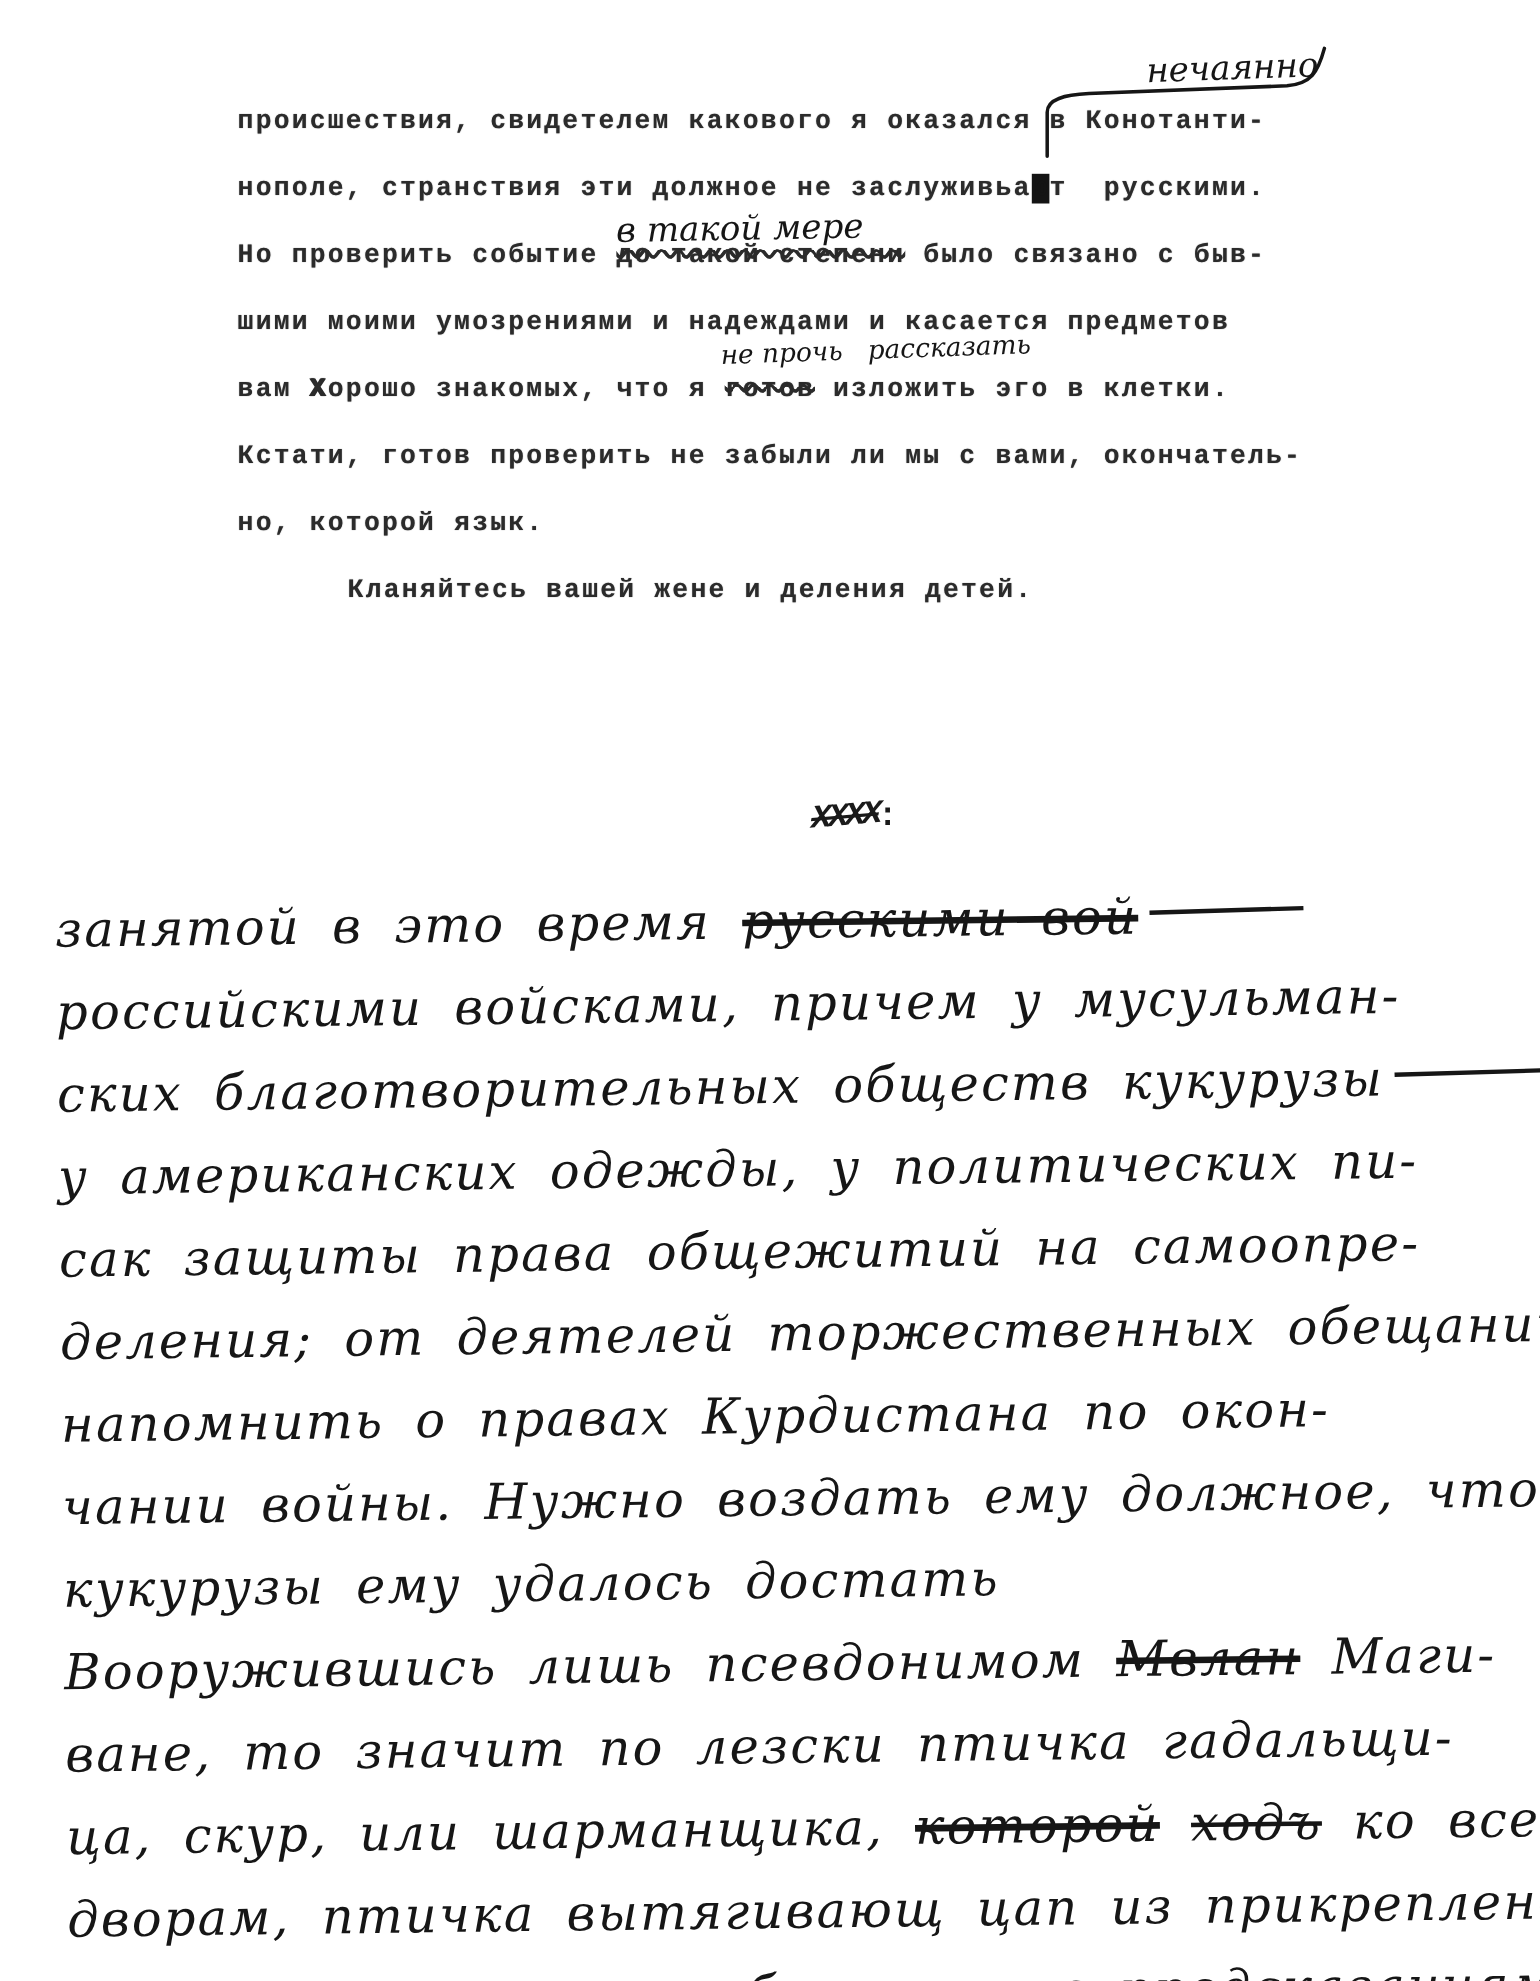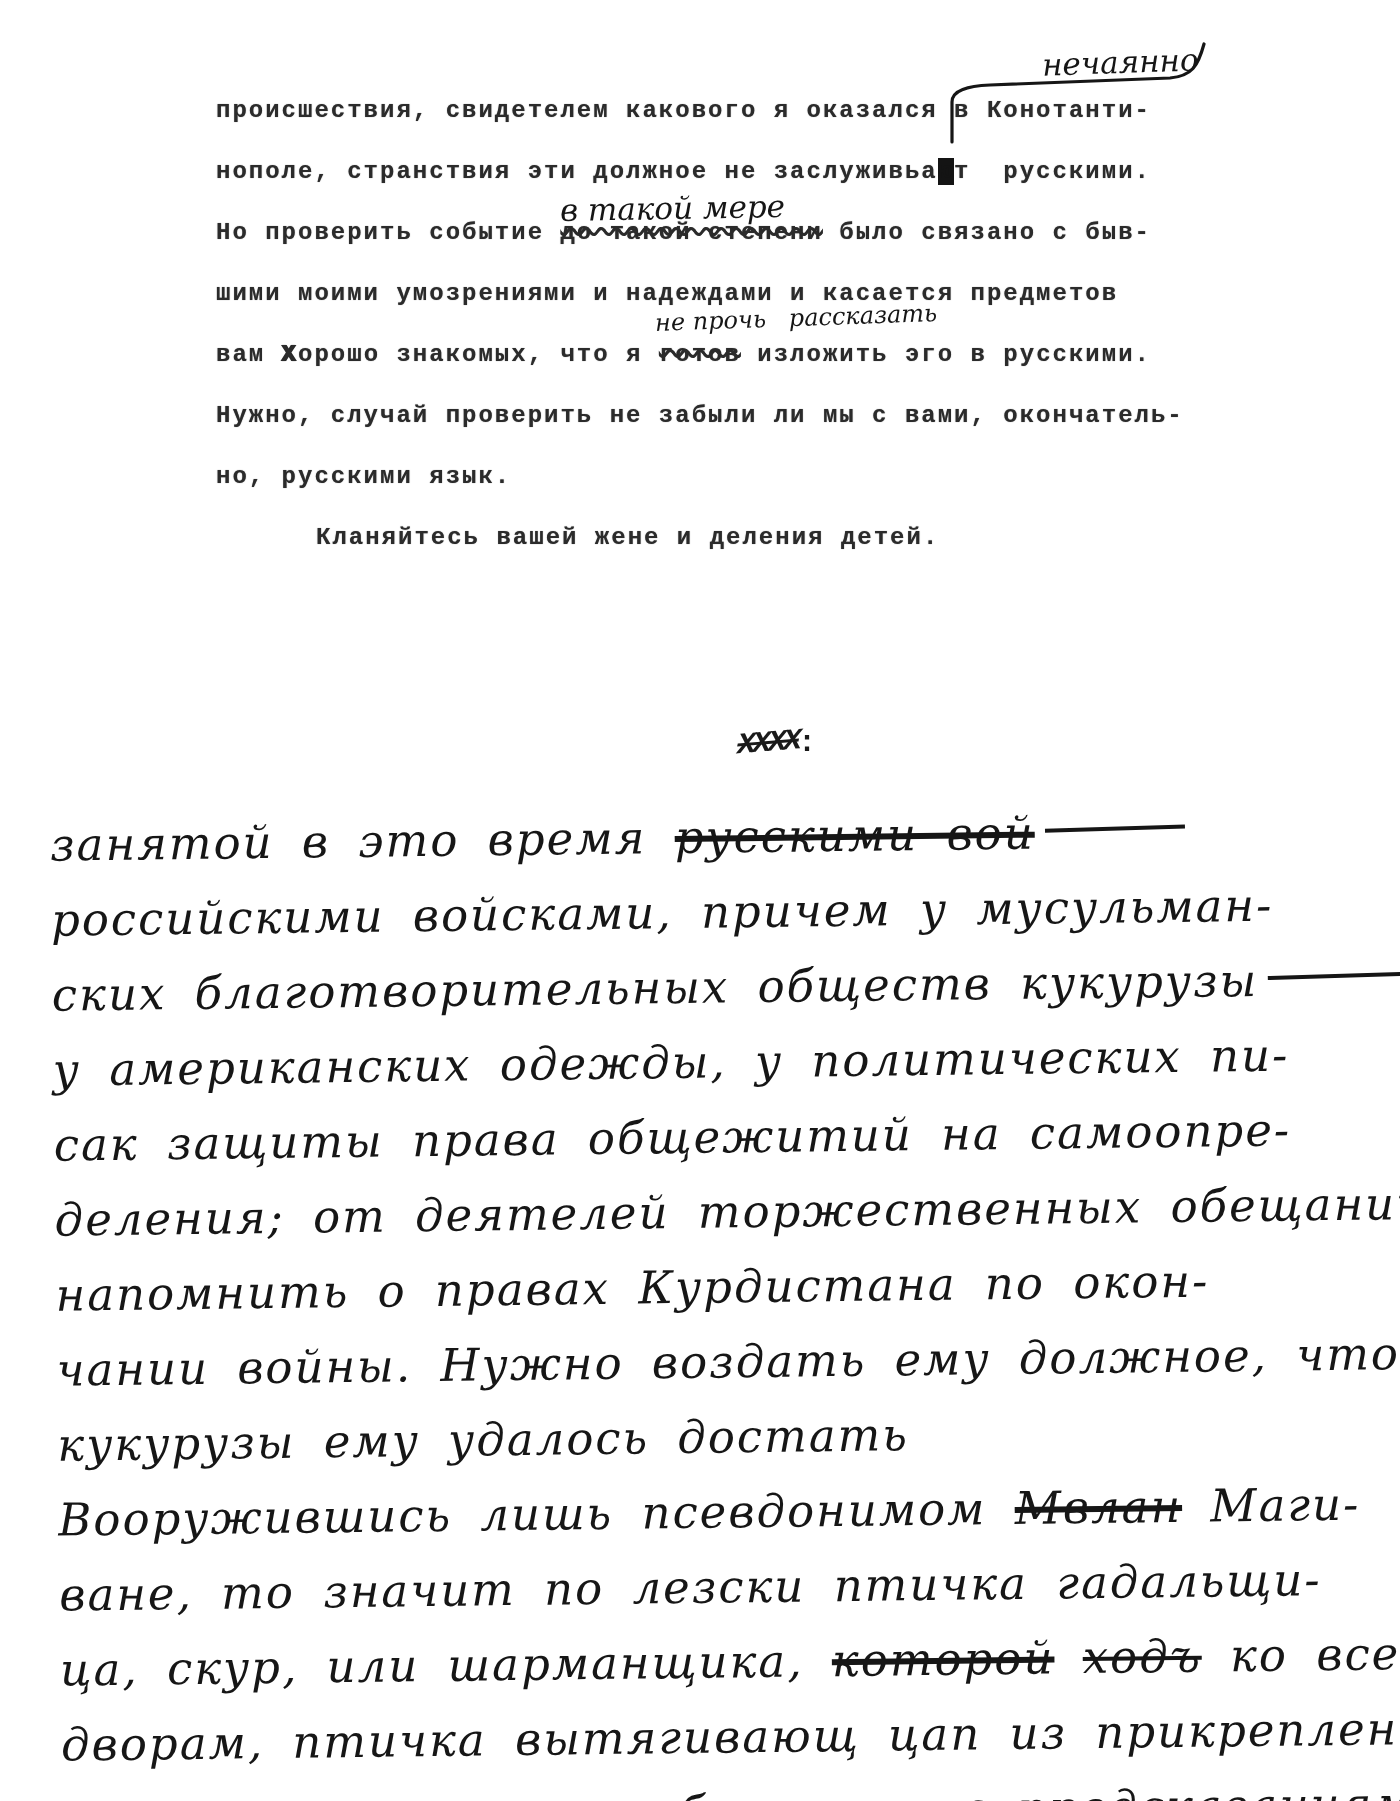--- a/index.html
+++ b/index.html
@@ -97,23 +97,23 @@
 
   <div class="hand annotation ann-mere">в такой мере</div>
 
   <div class="hand annotation ann-rassk">не прочь   рассказать</div>
 
   <div class="typed">
       <div class="typed-line"><span>происшествия, свидетелем какового я оказался в Конотанти-</span></div>
       <div class="typed-line"><span>нополе, странствия эти должное не заслуживьа</span><span class="blot">ю</span><span>т  русскими.</span></div>
       <div class="typed-line"><span>Но проверить событие </span><span class="strike">до такой степени</span><span> было связано с быв-</span></div>
       <div class="typed-line"><span>шими моими умозрениями и надеждами и касается предметов</span></div>
-      <div class="typed-line"><span>вам </span><span class="heavy">Х</span><span>орошо знакомых, что я </span><span class="strike">готов</span><span> изложить эго в русскими.</span></div>
-      <div class="typed-line"><span>Нужно, случай проверить не забыли ли мы с вами, окончатель-</span></div>
-      <div class="typed-line"><span>но, русскими язык.</span></div>
+      <div class="typed-line"><span>вам </span><span class="heavy">Х</span><span>орошо знакомых, что я </span><span class="strike">готов</span><span> изложить эго в клетки.</span></div>
+      <div class="typed-line"><span>Кстати, готов проверить не забыли ли мы с вами, окончатель-</span></div>
+      <div class="typed-line"><span>но, которой язык.</span></div>
       <div class="typed-line indented"><span>Кланяйтесь вашей жене и деления детей.</span></div>
     </div>
 
   <div class="separator">
     <span class="obliterated">ХХХХ</span><span>:</span>
   </div>
 
   <div class="hand hw-block">
       <div class="hw-line"><span>занятой в это время </span><span class="strike-heavy tail">русскими вой</span></div>
       <div class="hw-line"><span>российскими войсками, причем у мусульман-</span></div>

